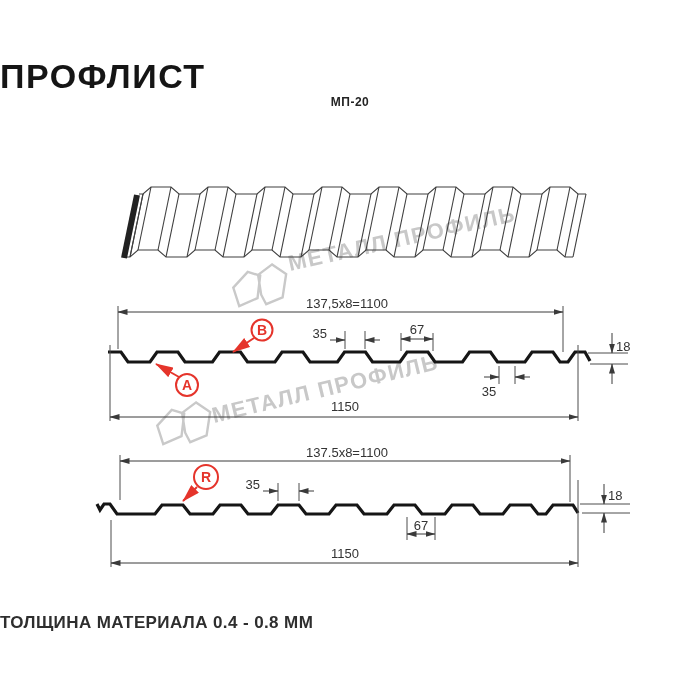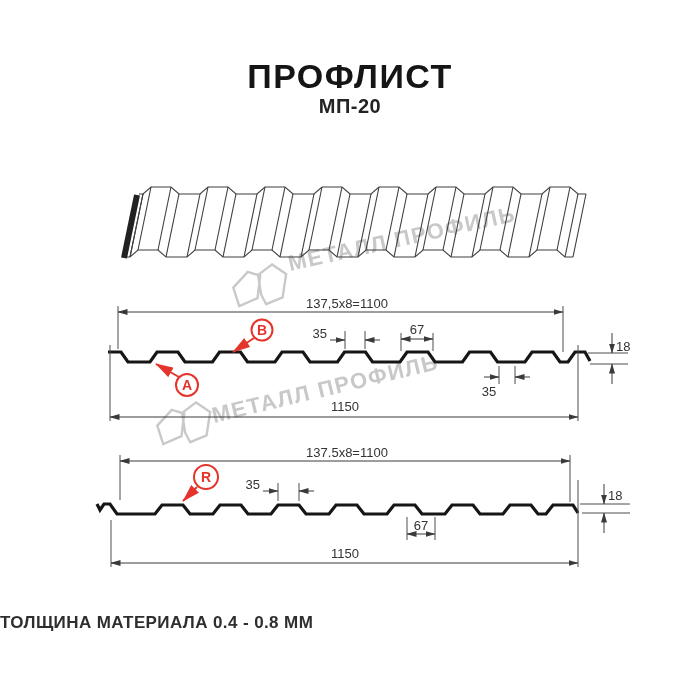--- a/index.html
+++ b/index.html
@@ -1,21 +1,21 @@
 <!DOCTYPE html>
 <html><head>
 <meta charset="utf-8">
 <style>
   html,body{margin:0;padding:0;background:#ffffff;}
   body{width:700px;height:700px;position:relative;overflow:hidden;
        font-family:"Liberation Sans",sans-serif;}
-  .title{position:absolute;top:57px;left:0;width:700px;text-align:center;
+  .title{position:absolute;top:57px;left:0;width:700px;text-align:left;
          font-size:34px;font-weight:800;letter-spacing:1.5px;color:#151515;}
   .subtitle{position:absolute;top:95px;left:0;width:700px;text-align:center;
-            font-size:20px;font-weight:700;letter-spacing:.5px;color:#242424;}
+            font-size:12px;font-weight:700;letter-spacing:.5px;color:#242424;}
   .footer{position:absolute;top:613px;left:0;width:700px;text-align:left;
           font-size:17px;font-weight:600;letter-spacing:.4px;color:#2e2e2e;}
   svg{position:absolute;top:0;left:0;}
   .prof{fill:none;stroke:#161616;stroke-width:3.2;stroke-linejoin:miter;}
   .ext{stroke:#4d4d4d;stroke-width:1;}
   .dim{stroke:#3a3a3a;stroke-width:1;}
   .thin{stroke:#4d4d4d;stroke-width:1;}
   .dtxt{font-family:"Liberation Sans",sans-serif;font-size:13px;fill:#333;}
   .red{stroke:#e5342b;fill:none;stroke-width:2;}
   .rtxt{font-family:"Liberation Sans",sans-serif;font-weight:bold;font-size:14px;fill:#e5342b;}

